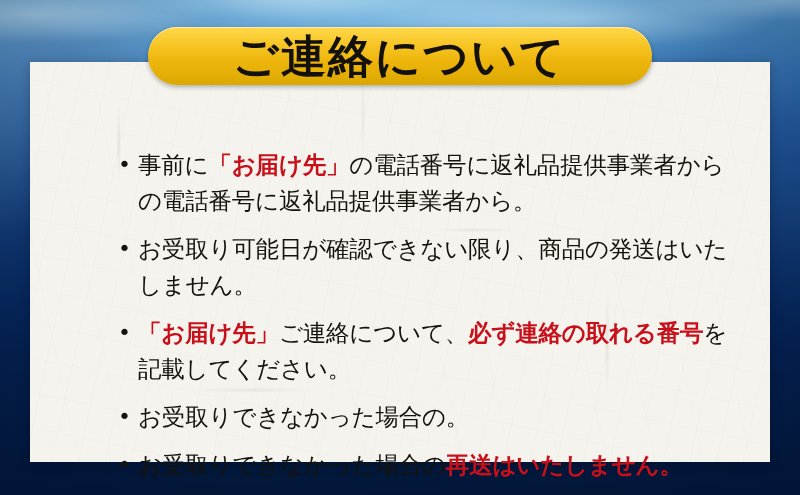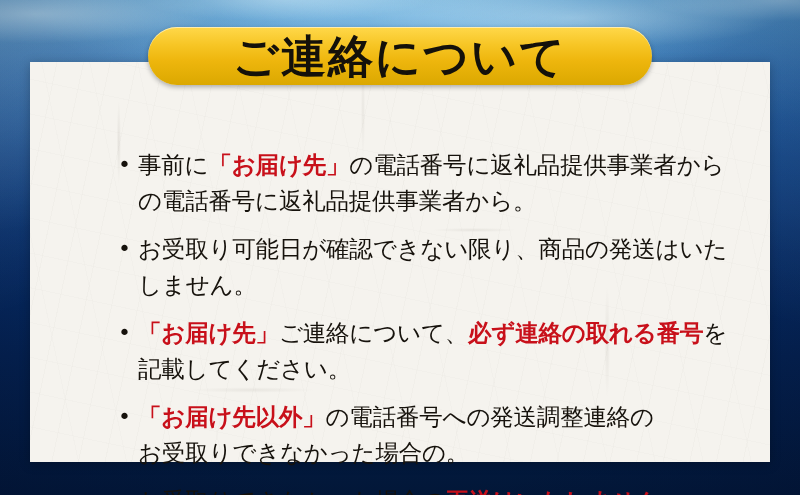--- a/index.html
+++ b/index.html
@@ -175,21 +175,20 @@
         <div class="item">
           <div class="bullet">•</div>
           <div class="item-body">
             <div class="line"><span class="red">「お届け先」</span><span class="plain">ご連絡について、</span><span class="red">必ず連絡の取れる番号</span><span class="plain">を</span></div>
             <div class="line"><span class="plain">記載してください。</span></div>
           </div>
         </div>
         <div class="item">
           <div class="bullet">•</div>
           <div class="item-body">
-            <div class="line"><span class="red">「お届け先以外」</span><span class="plain">の電話番号への発送調整連絡の</span></div>
             <div class="line"><span class="plain">お受取りできなかった場合の。</span></div>
           </div>
         </div>
         <div class="item">
           <div class="bullet">•</div>
           <div class="item-body">
             <div class="line"><span class="plain">お受取りできなかった場合の</span><span class="red">再送はいたしません。</span></div>
           </div>
         </div>
       </div>

